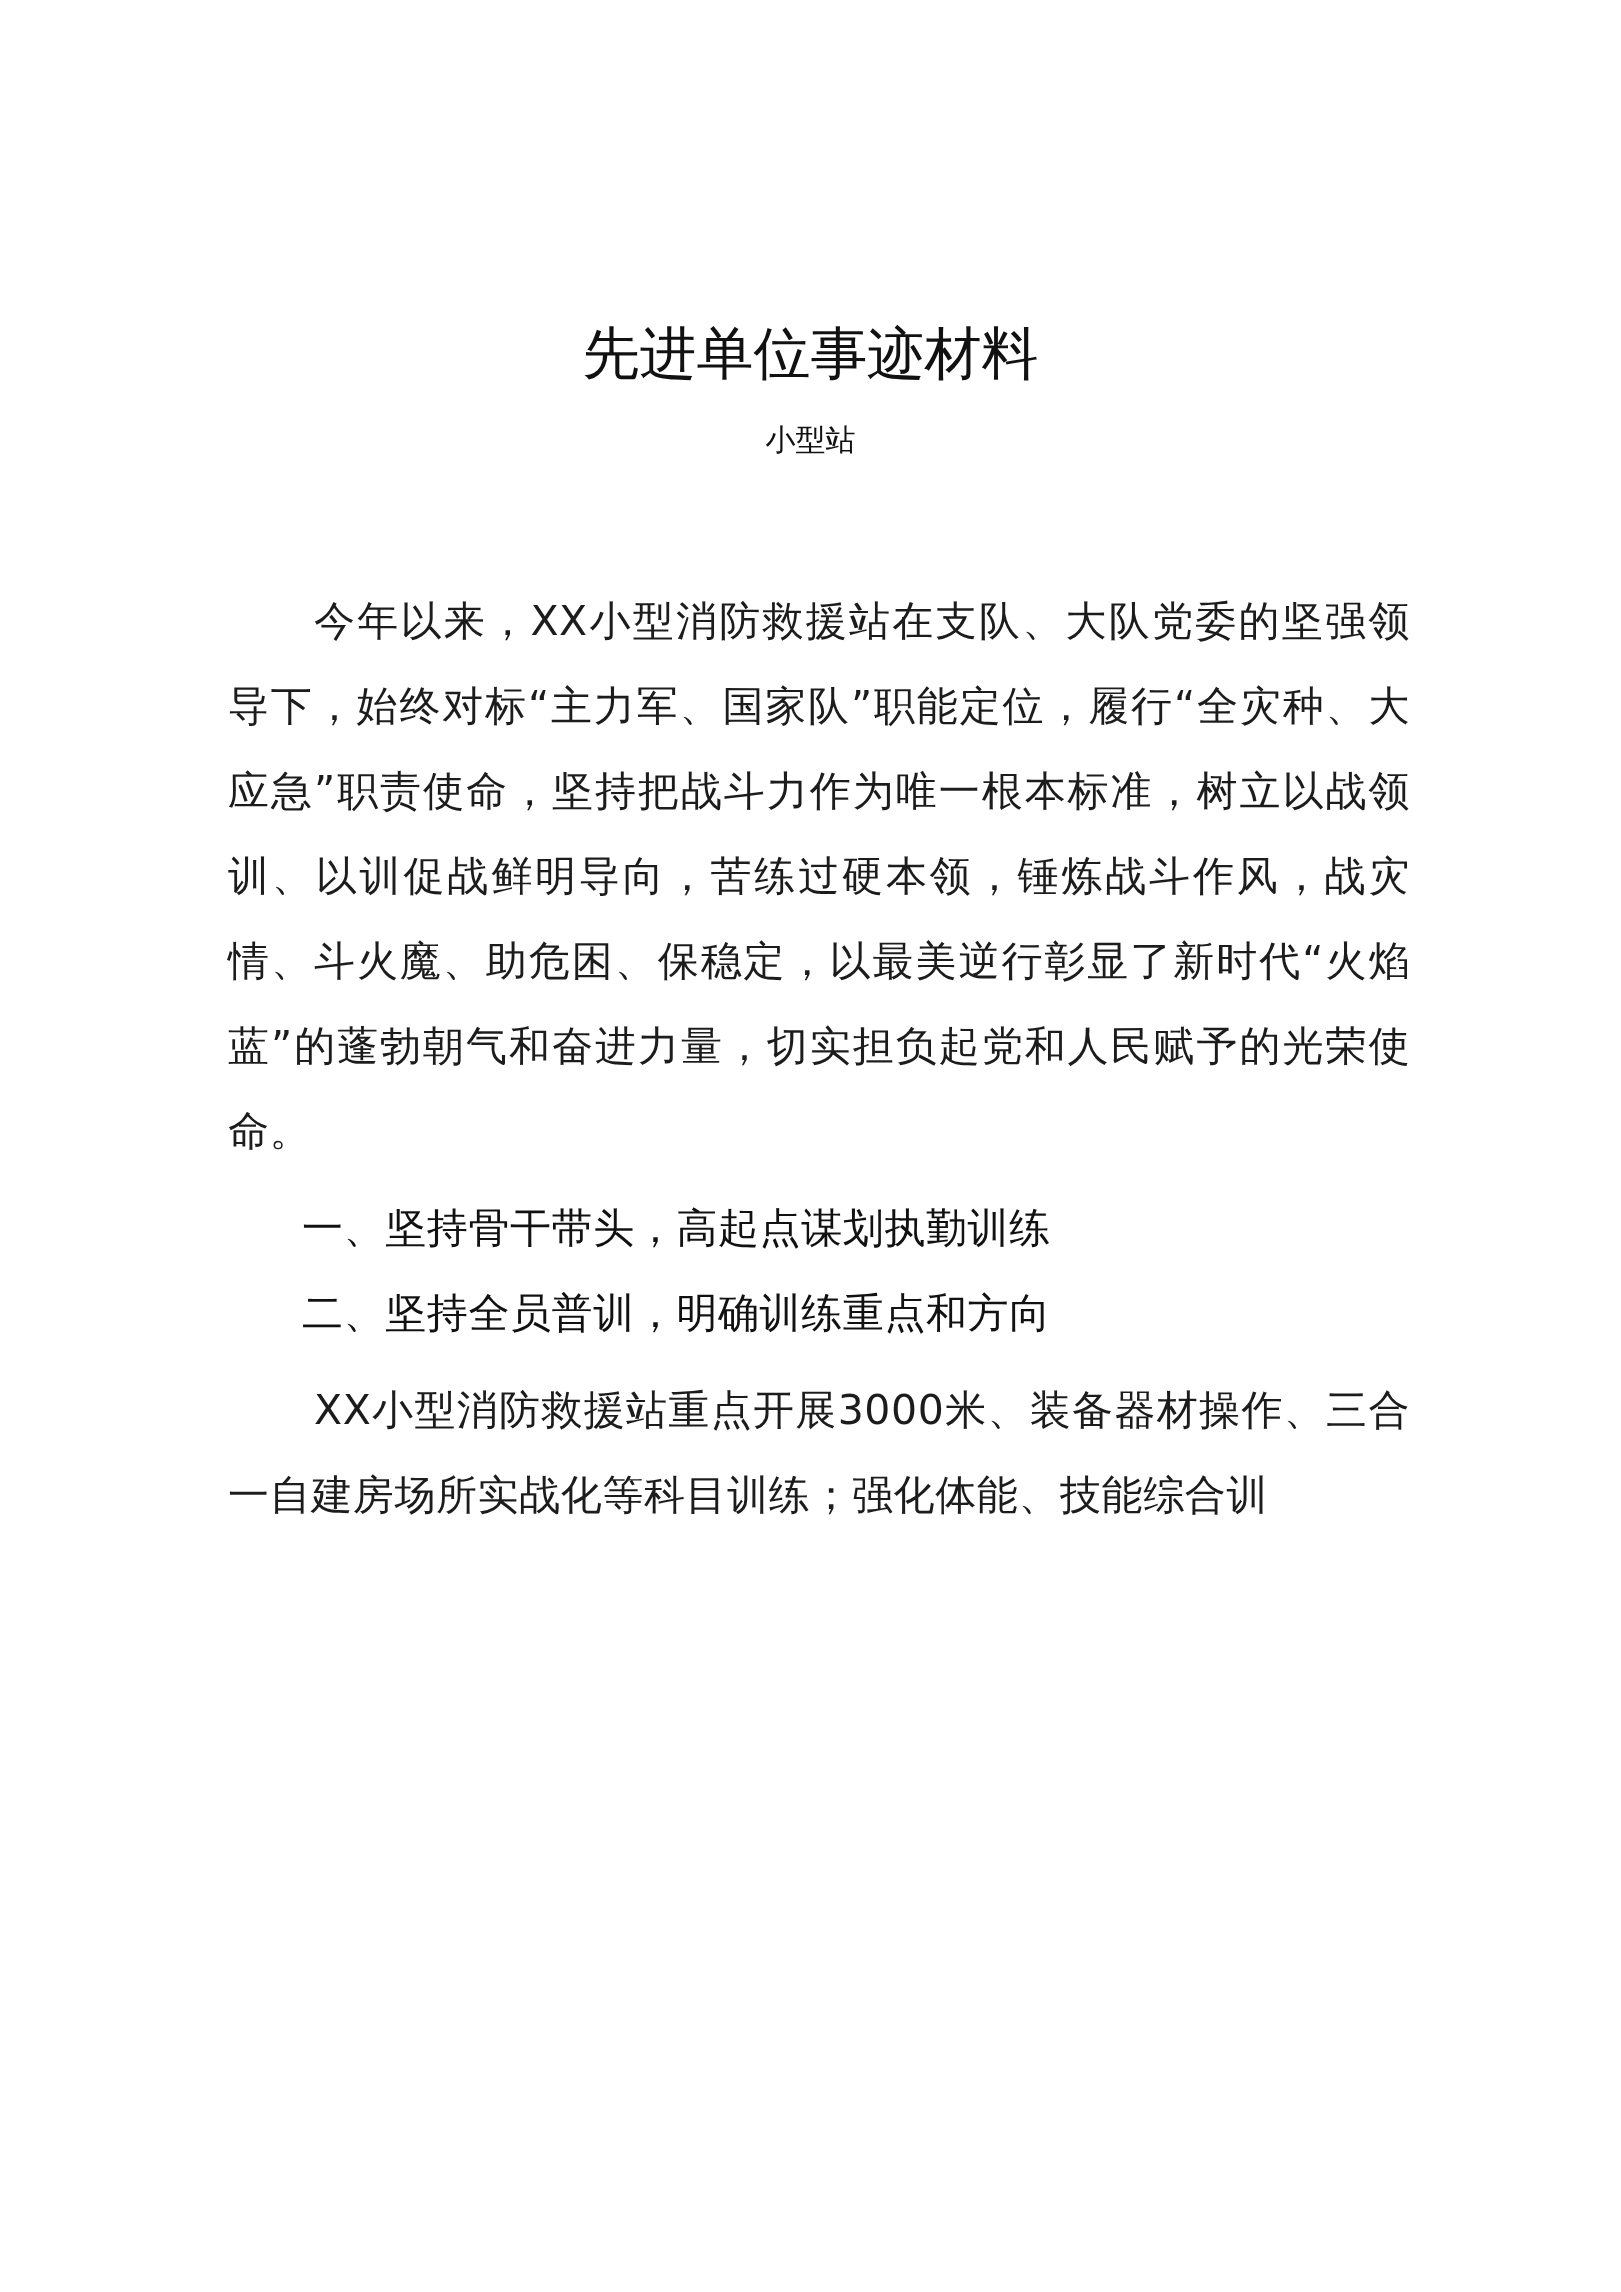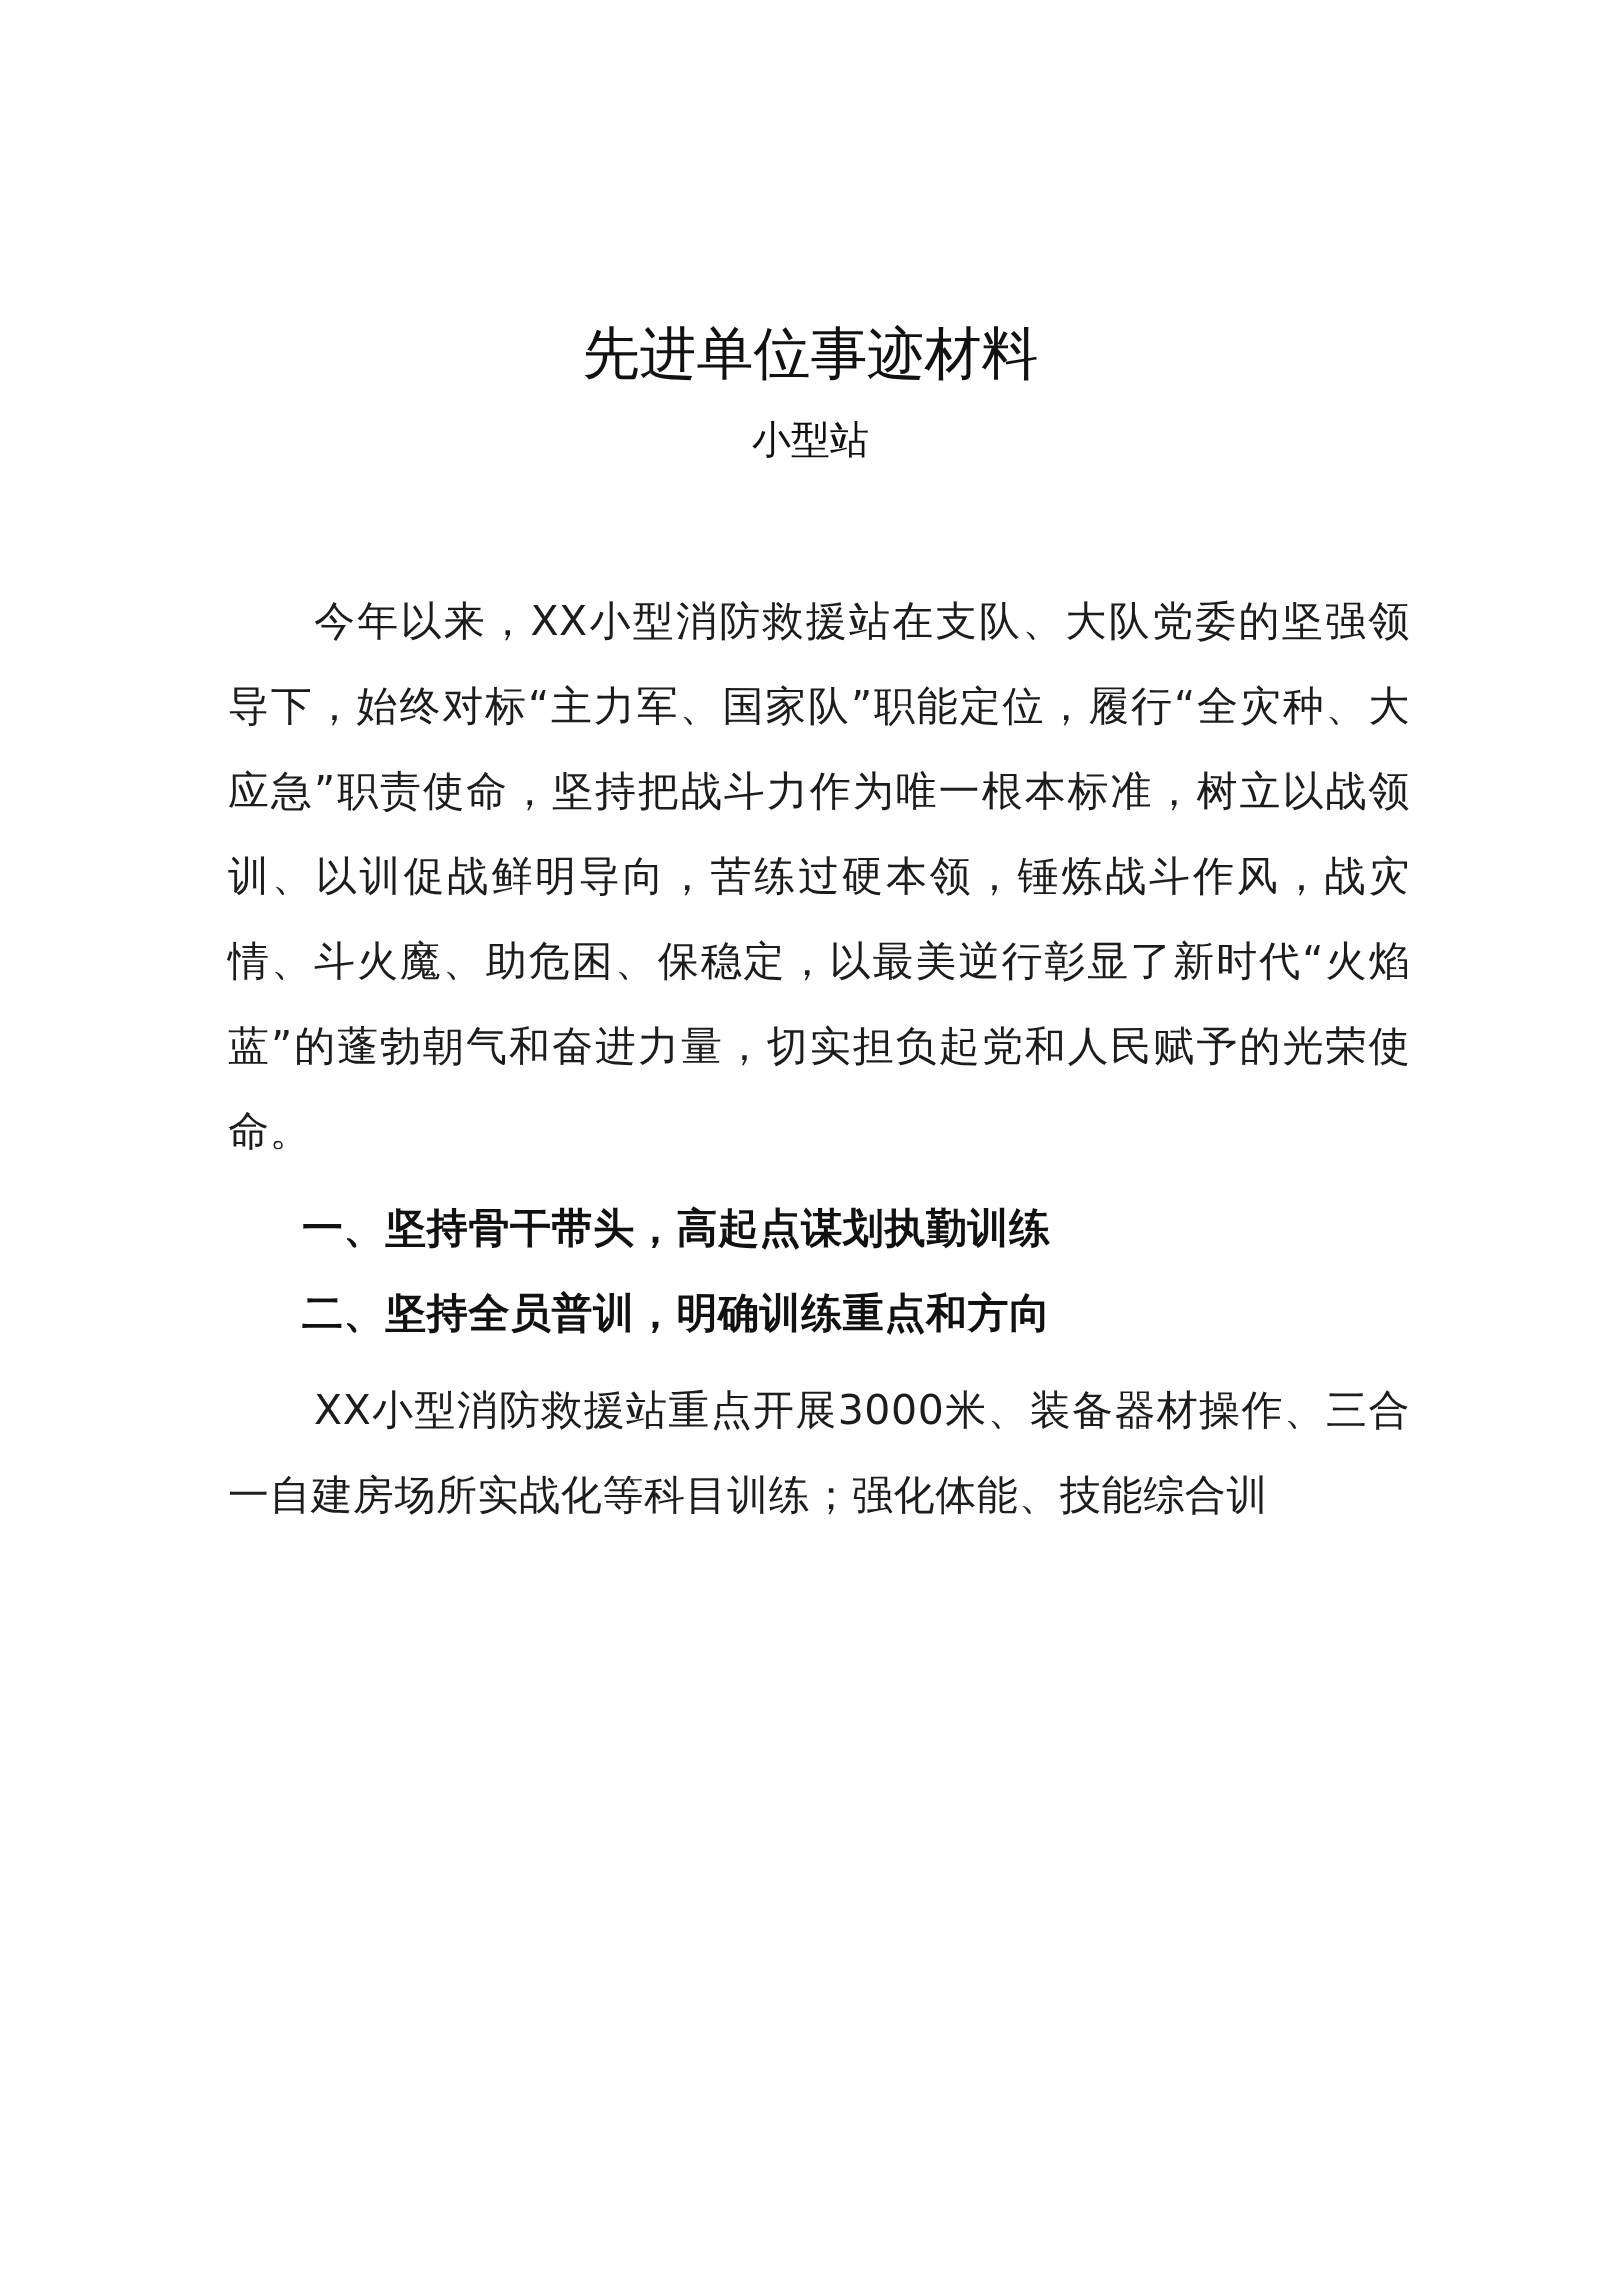--- a/index.html
+++ b/index.html
@@ -35,21 +35,21 @@
       letter-spacing: 0px;
       margin: 0;
       font-weight: normal;
     }
     .subtitle {
       position: absolute;
       left: 0;
       width: 1621px;
       top: 412px;
       text-align: center;
-      font-size: 39px;
+      font-size: 30px;
       line-height: 55px;
       color: #111111;
       margin: 0;
       font-weight: normal;
     }
     .body {
       position: absolute;
       left: 216px;
       top: 567px;
       width: 1206px;
@@ -62,21 +62,21 @@
       text-align: justify;
       text-justify: inter-character;
       color: #1c1c1c;
       letter-spacing: 0.6px;
     }
     .heading {
       margin: 0;
       font-size: 41px;
       line-height: 85px;
       text-indent: 86px;
-      font-weight: bold;
+      font-weight: normal;
       color: #111111;
       letter-spacing: 0.6px;
     }
   </style>
 </head>
 <body>
 
 <div class="page">
   <h1 class="title">先进单位事迹材料</h1>
   <h2 class="subtitle">小型站</h2>

